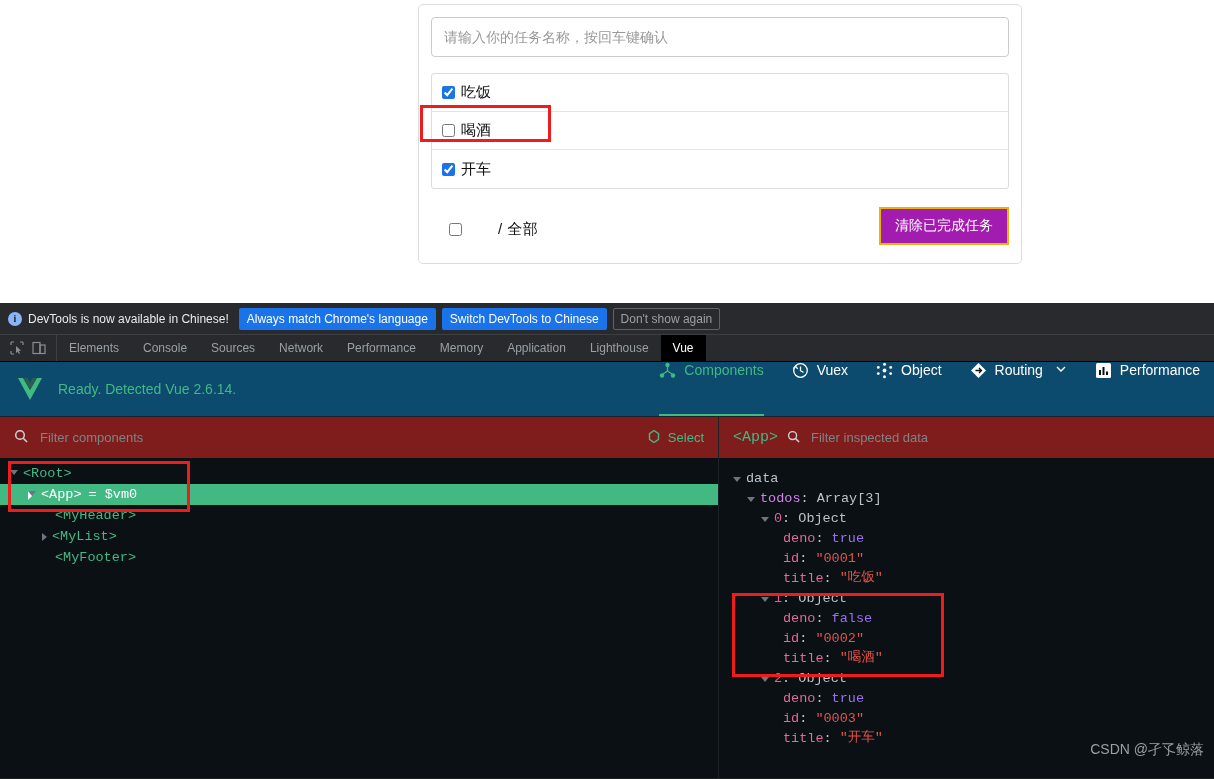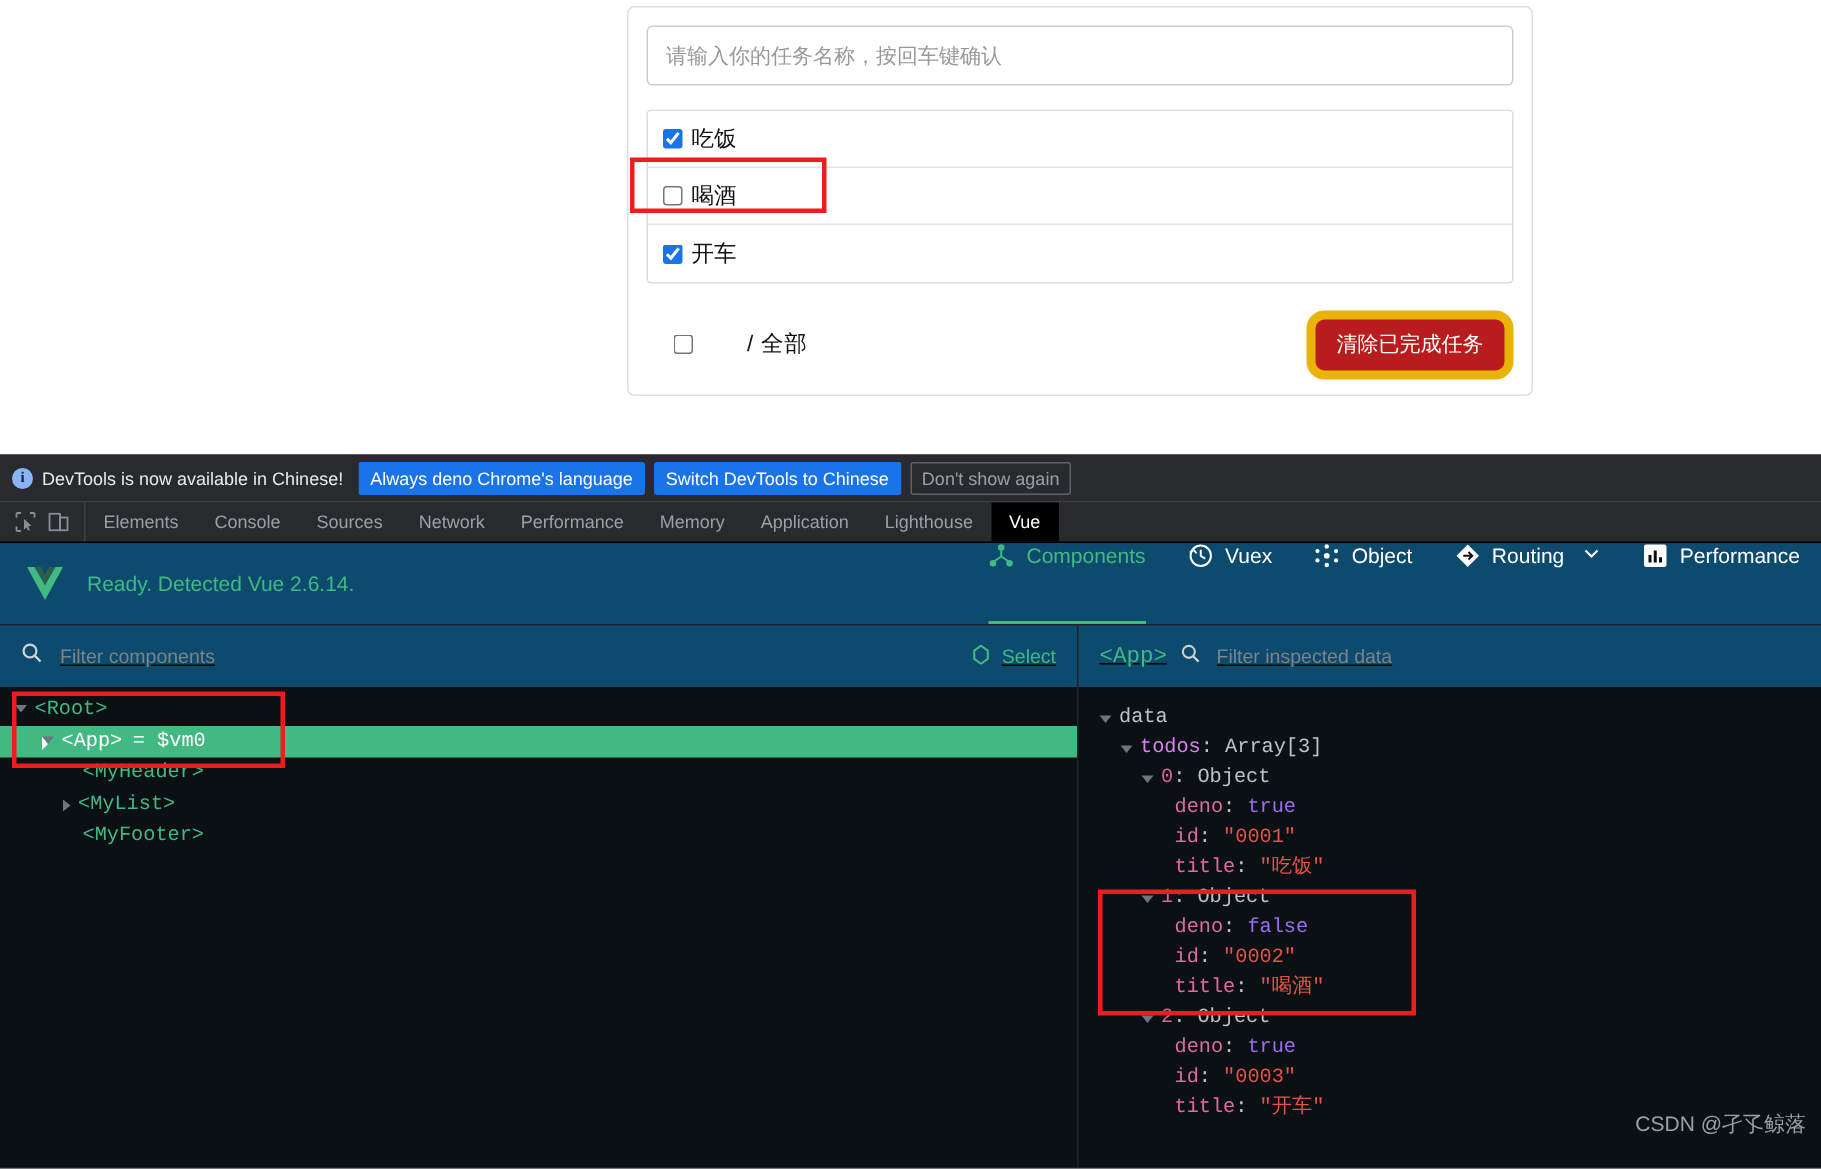--- a/index.html
+++ b/index.html
@@ -66,23 +66,23 @@
   }
   .todo-footer input[type=checkbox]{
     width:13px; height:13px; margin:0; cursor:pointer;
   }
   .footer-count {
     margin-left:36px; font-size:15px; color:#111;
     letter-spacing:0.5px;
   }
   .clear-btn {
     position:absolute; right:0px; top:0px;
-    background:#b91c1c; border:6px solid #eab308;
+    background:#a21caf; border:2px solid #eab308;
     color:#fff; font-size:14px;
-    padding:8px 14px; border-radius:12px;
+    padding:8px 14px; border-radius:0;
     cursor:pointer;
     font-family:"Liberation Sans", sans-serif;
   }
 
   
   .anno-box {
     position:absolute; border:3px solid #ee1c1c;
     pointer-events:none; z-index:50;
   }
 
@@ -151,21 +151,21 @@
     cursor:pointer; position:relative;
   }
   .vue-nav-item.active { color:#42b983; }
   .vue-nav-item.active::after{
     content:""; position:absolute; left:14px; right:14px; bottom:0;
     height:2px; background:#42b983;
   }
   .vue-nav-item svg { flex:none; }
 
   
-  .vue-filter-row { height:41px; display:flex; background:#0c4a6e;text-decoration:underline; }
+  .vue-filter-row { height:41px; display:flex; background:#7f1d1d; }
   .filter-left {
     width:719px; display:flex; align-items:center;
     padding:0 14px; border-right:1px solid #1d2228;
   }
   .filter-right {
     flex:1; display:flex; align-items:center; gap:9px; padding:0 14px;
   }
   .filter-input {
     background:transparent; border:none; outline:none;
     color:#cfd2d4; font-size:13px; margin-left:10px;
@@ -262,21 +262,21 @@
   </div>
 
   <div class="anno-box" style="left:420px; top:105px; width:131px; height:37px;"></div>
 </div>
 
 <div id="devtools">
 
   <div class="dt-banner">
     <div class="info-icon">i</div>
     <span class="msg">DevTools is now available in Chinese!</span>
-    <span class="banner-btn primary">Always deno Chrome's language</span>
+    <span class="banner-btn primary">Always match Chrome's language</span>
     <span class="banner-btn primary">Switch DevTools to Chinese</span>
     <span class="banner-btn ghost">Don't show again</span>
   </div>
 
   <div class="dt-tabs">
     <div class="dt-tool-icons">
       <span class="icon-box">
         <svg width="14" height="14" viewBox="0 0 14 14">
           <path d="M1 1h3M1 1v3M13 1h-3M13 1v3M1 13h3M1 13v-3" stroke="#9aa0a6" fill="none" stroke-width="1.2"></path>
           <path d="M6 5l5 4.5-2.2.5 1.2 2.3-1.2.6-1.2-2.3L6 12.2z" fill="#9aa0a6"></path>

